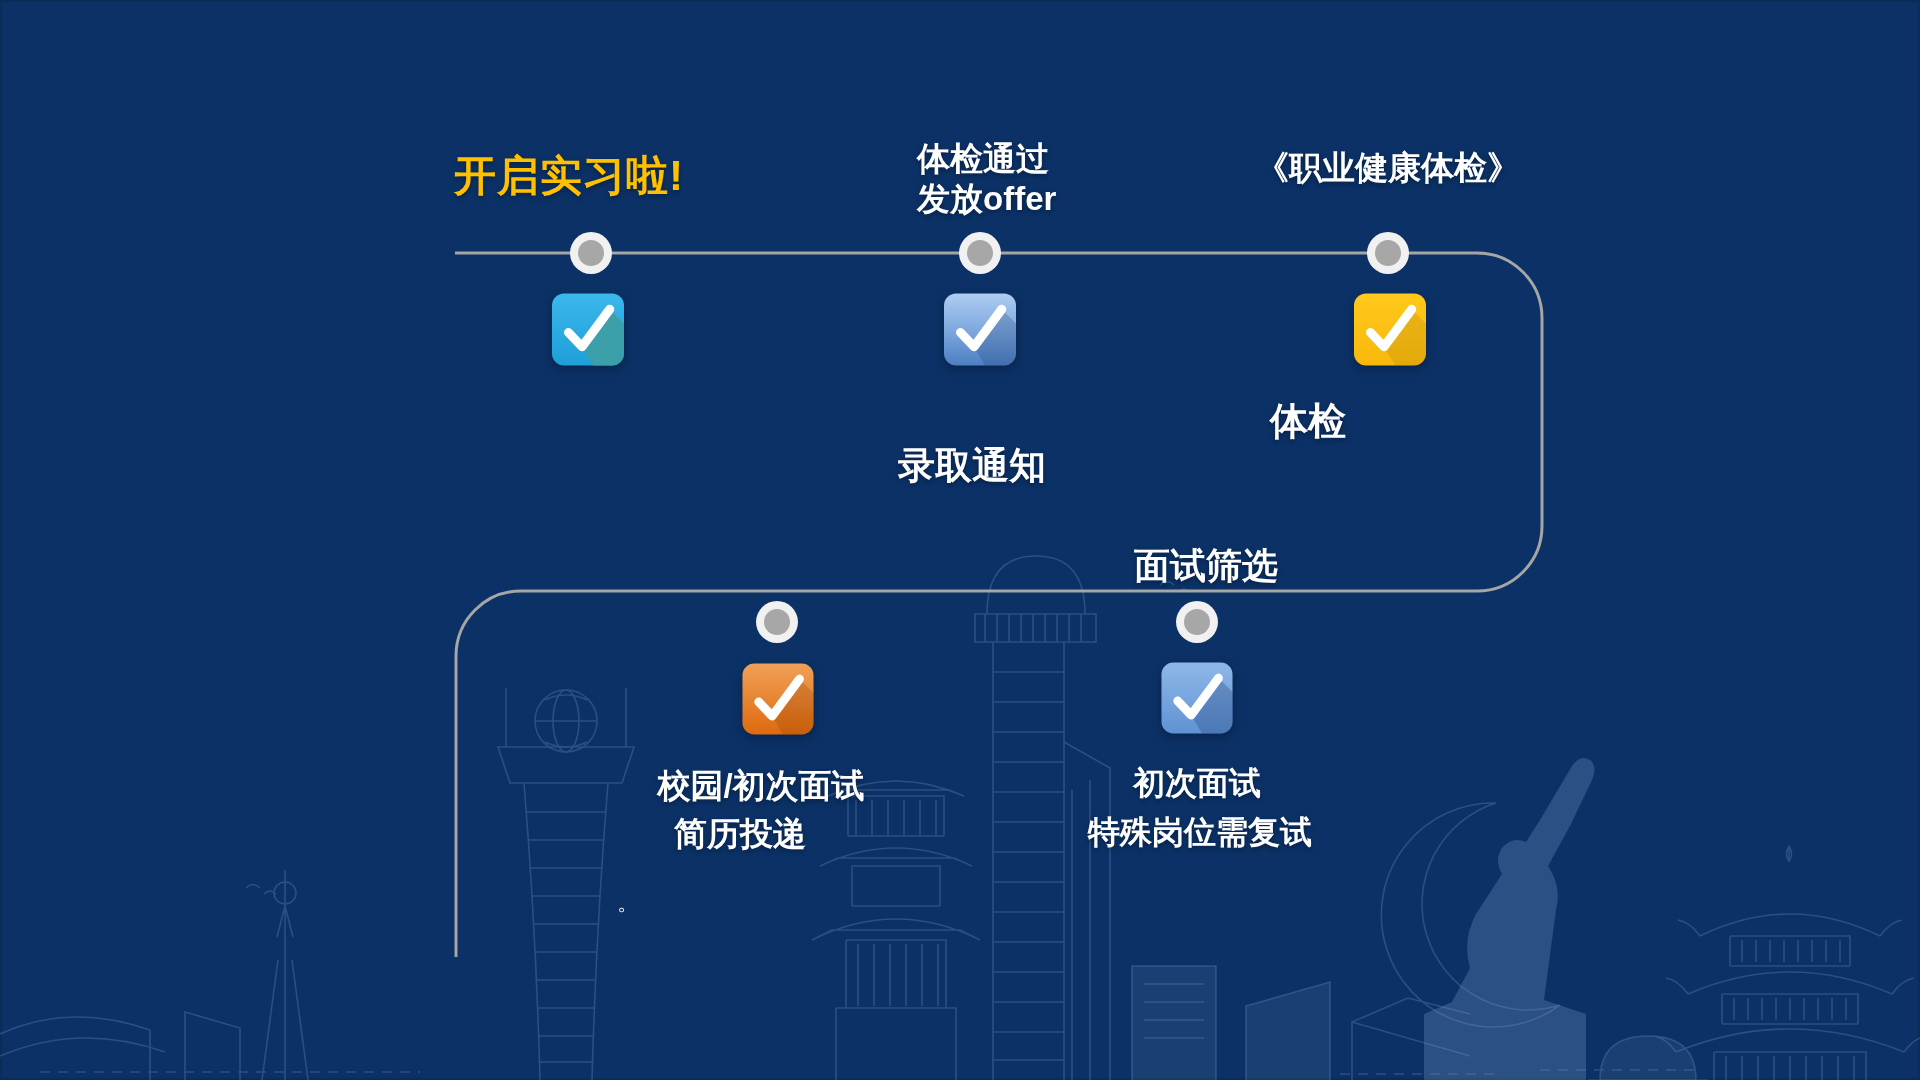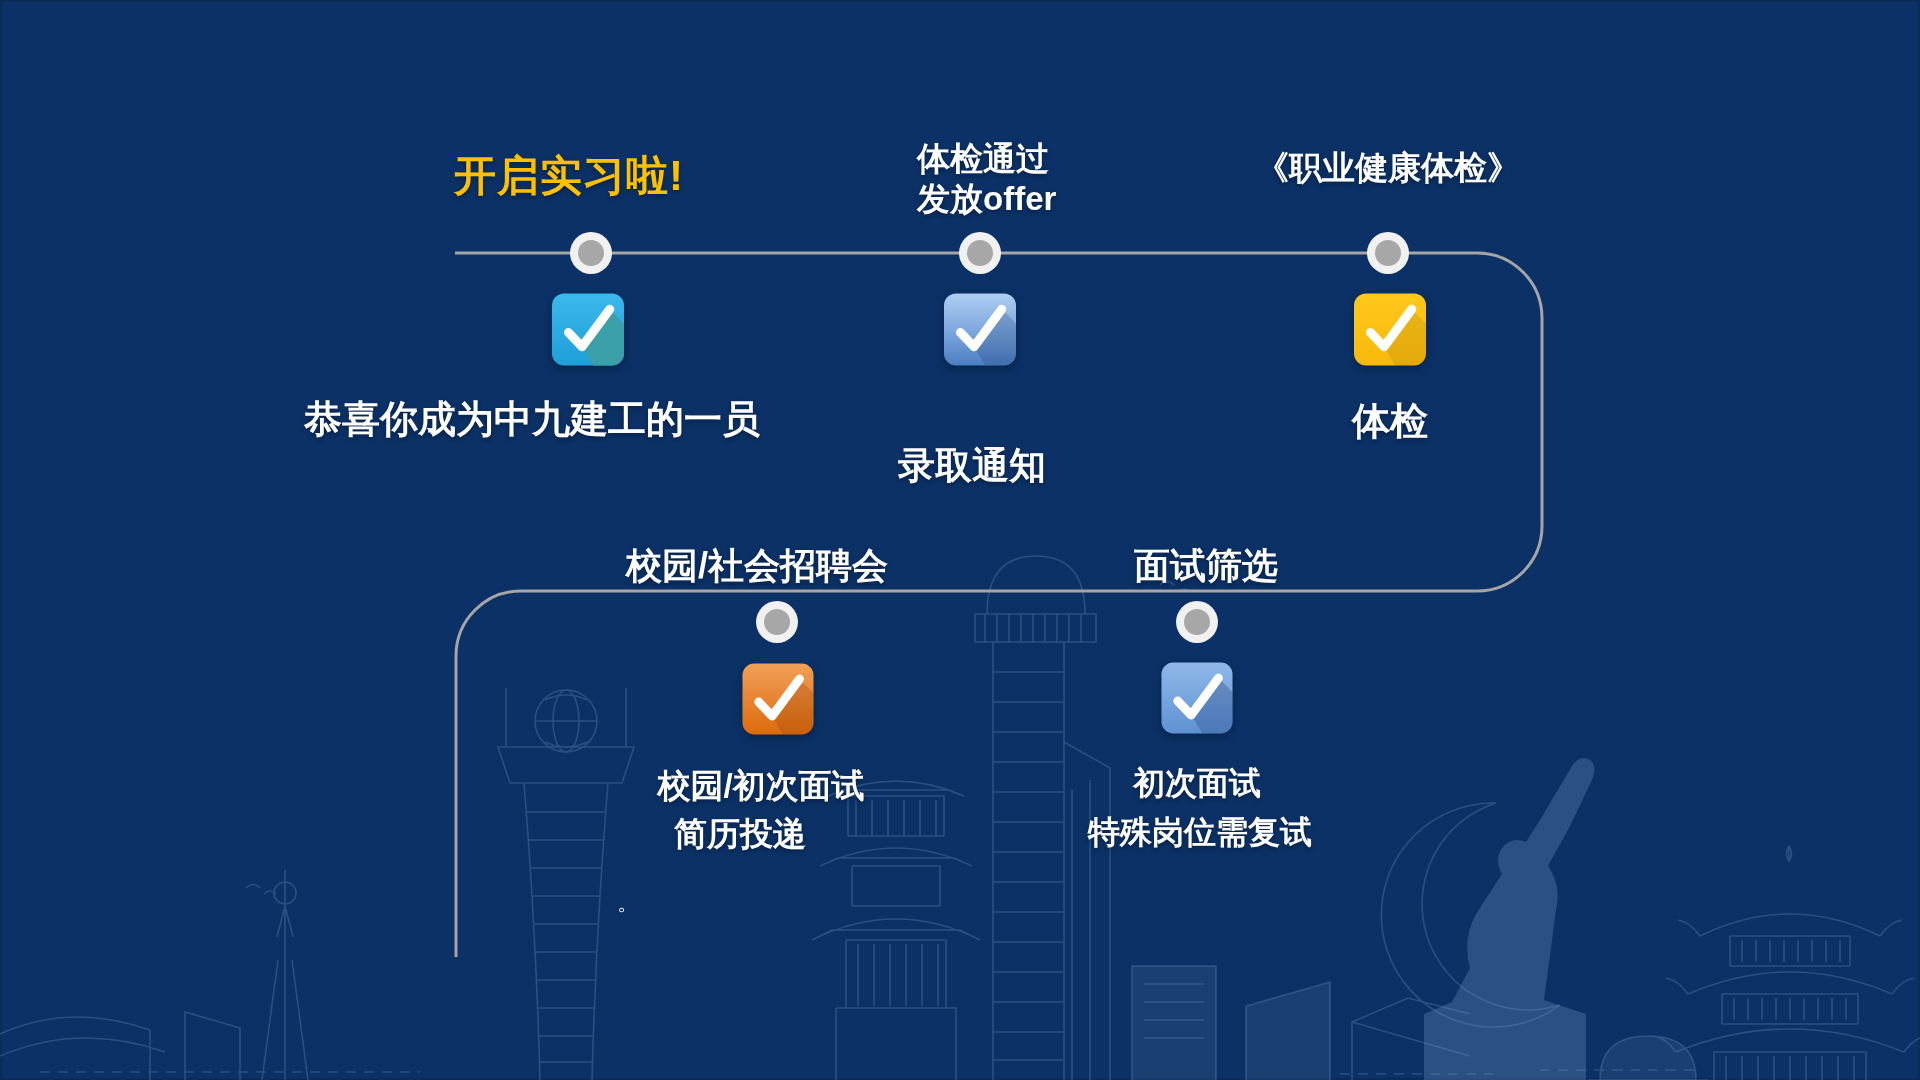--- a/index.html
+++ b/index.html
@@ -172,25 +172,23 @@
           <stop offset="1" stop-color="#F8B70B"></stop>
       </linearGradient>
     </defs>
     <rect x="2" y="2" width="96" height="96" rx="16" fill="url(#g3)"></rect>
     <g clip-path="url(#clip3)">
         <path d="M79 23 L100 44 L100 100 L58 100 L42 73 Z" fill="rgba(0,0,0,0.08)"></path>
       </g>
     <path d="M24 54 L42 73 L79 23" stroke="#fff" stroke-width="12" fill="none" stroke-linecap="round" stroke-linejoin="round"></path>
   </svg>
 
-  <div class="txt lbl-r1" style="left:532px;top:394px;">恭喜你成为中九建工的一员</div>
   <div class="txt lbl-r1b" style="left:972px;top:397px;margin-top:44px;">录取通知</div>
-  <div class="txt lbl-r1" style="left:1390px;top:396px;">体检</div>
-
-  <div class="txt hdr-r2" style="left:757px;top:542px;">校园/社会招聘会</div>
+  <div class="txt lbl-r1" style="left:1308px;top:396px;">体检</div>
+
   <div class="txt hdr-r2" style="left:1206px;top:542px;">面试筛选</div>
 
   <div class="node" style="left:777px;top:622px;">
       <div class="node-inner"></div>
     </div>
   <div class="node" style="left:1197px;top:622px;">
       <div class="node-inner"></div>
     </div>
 
   <svg class="checkbox" style="left:778px;top:662px;" width="74" height="74" viewBox="0 0 100 100">

